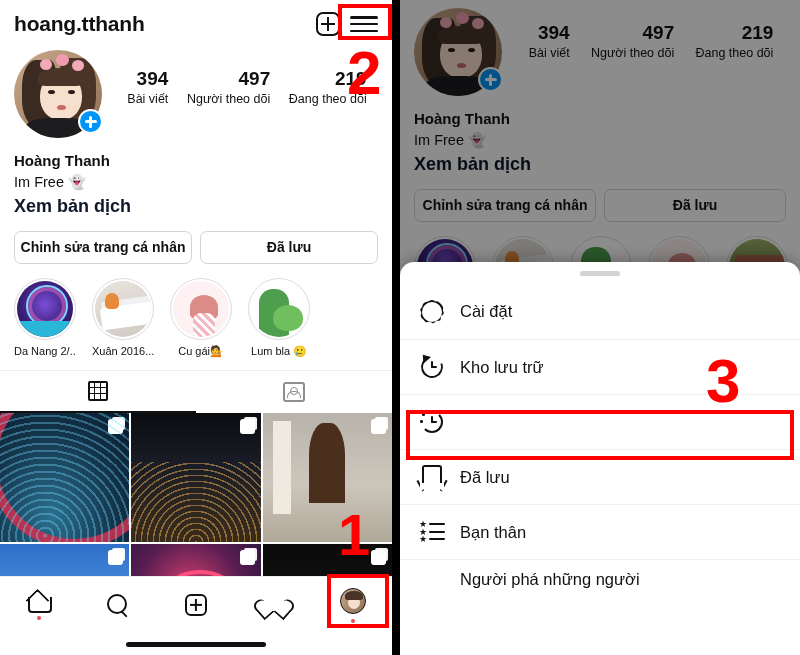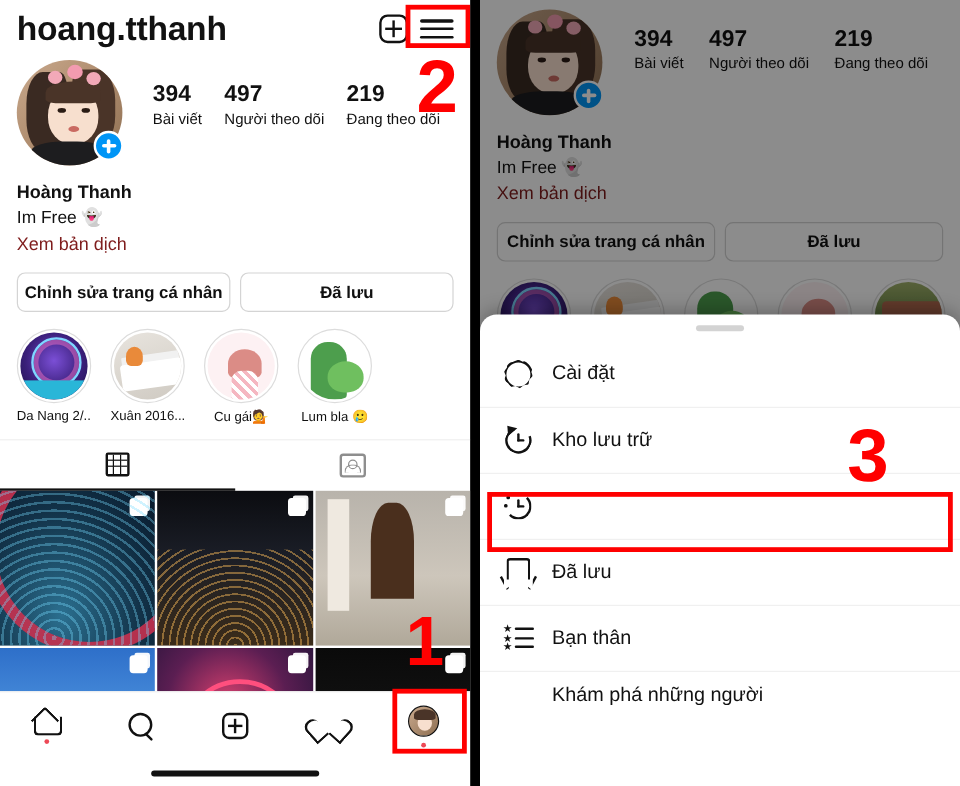--- a/index.html
+++ b/index.html
@@ -11,21 +11,21 @@
   }
   .screen { position: relative; width: 800px; height: 655px; background: #000; }
 
   
   .panel-left  { position: absolute; left: 0;   top: 0; width: 392px; height: 655px; background: #fff; overflow: hidden; }
   .panel-right { position: absolute; left: 400px; top: 0; width: 400px; height: 655px; background: #fff; overflow: hidden; }
   .divider-v   { position: absolute; left: 392px; top: 0; width: 8px; height: 655px; background: #000; }
 
   
   .ig-header { position: relative; height: 42px; padding: 6px 10px 0 14px; display: flex; align-items: center; }
-  .ig-username { font-size: 28px; font-weight: bold; color: #111; letter-spacing: -0.2px; }
+  .ig-username { font-size: 21px; font-weight: bold; color: #111; letter-spacing: -0.2px; }
   .hdr-icons { margin-left: auto; display: flex; align-items: center; gap: 10px; padding-right: 4px; }
   .ic-plus-box { width: 24px; height: 24px; position: relative; }
   .ic-plus-box .rr { position:absolute; inset:0; border: 2px solid #111; border-radius: 7px; }
   .ic-plus-box .hbar { position:absolute; left:5px; right:5px; top:50%; height:2px; background:#111; transform: translateY(-50%); }
   .ic-plus-box .vbar { position:absolute; top:5px; bottom:5px; left:50%; width:2px; background:#111; transform: translateX(-50%); }
   .ic-burger { width: 28px; height: 20px; display:flex; flex-direction: column; justify-content: space-between; padding: 2px 0; }
   .ic-burger i { display:block; height: 2.5px; background: #111; border-radius: 2px; }
 
   
   .prof-row { display: flex; align-items: flex-start; padding: 8px 14px 0 14px; }
@@ -42,29 +42,29 @@
   .av-flw1  { position:absolute; left:26px; top:9px;  width:12px; height:11px; border-radius:50%; background:#f2a9b8; }
   .av-flw2  { position:absolute; left:42px; top:4px;  width:13px; height:12px; border-radius:50%; background:#f39bb0; }
   .av-flw3  { position:absolute; left:58px; top:10px; width:12px; height:11px; border-radius:50%; background:#f2a9b8; }
   .av-body  { position:absolute; left:12px; bottom:0; width:64px; height:20px; border-radius: 40% 40% 0 0; background:#1d1d1f; }
   .av-plus { position: absolute; right: -1px; bottom: 4px; width: 25px; height: 25px; border-radius: 50%;
              background: #0095f6; border: 2.5px solid #fff; display:flex; align-items:center; justify-content:center; }
   .av-plus .h { position:absolute; width:12px; height:2.4px; background:#fff; border-radius:2px; }
   .av-plus .v { position:absolute; width:2.4px; height:12px; background:#fff; border-radius:2px; }
 
   .stats { display: flex; flex: 1; justify-content: space-around; padding: 18px 2px 0 16px; }
-  .stat { text-align: left; }
+  .stat { text-align: right; }
   .stat .num { font-size: 19px; font-weight: bold; color: #111; line-height: 1.15; }
   .stat .lbl { font-size: 12.5px; color: #111; margin-top: 2px; white-space: nowrap; }
 
   
   .bio { padding: 12px 14px 0 14px; }
   .bio .name  { font-size: 15px; font-weight: bold; color: #111; line-height: 1.45; }
   .bio .line  { font-size: 14.5px; color: #111; line-height: 1.45; }
-  .bio .trans { font-size: 15px; color: #7f1d1d; font-weight: normal; line-height: 1.45; }
+  .bio .trans { font-size: 18px; color: #0f172a; font-weight: bold; line-height: 1.45; }
 
   
   .actions { display: flex; gap: 8px; padding: 12px 14px 0 14px; }
   .act-btn { flex: 1; height: 33px; border: 1px solid #d4d4d4; border-radius: 7px; background: #fff;
              display: flex; align-items: center; justify-content: center;
              font-size: 14px; font-weight: bold; color: #111; }
 
   
   .highlights { display: flex; gap: 16px; padding: 14px 0 0 14px; overflow: hidden; }
   .hl { width: 62px; flex: none; text-align: center; }
@@ -538,21 +538,21 @@
               <span class="st" style="top:0">★</span>
                 <span class="st" style="top:7.5px">★</span>
                 <span class="st" style="top:15px">★</span>
             </span>
           </span>
           <span class="mi-label">Bạn thân</span>
         </div>
 
         <div class="menu-item cut">
           <span class="mi-icon"></span>
-          <span class="mi-label">Khám phá những người</span>
+          <span class="mi-label">Người phá những người</span>
         </div>
 
       </div>
     </div>
   </div>
 
   <div class="redbox" id="rb-menu"></div>
   <div class="rednum" id="rn-3">3</div>
 
 </div>

